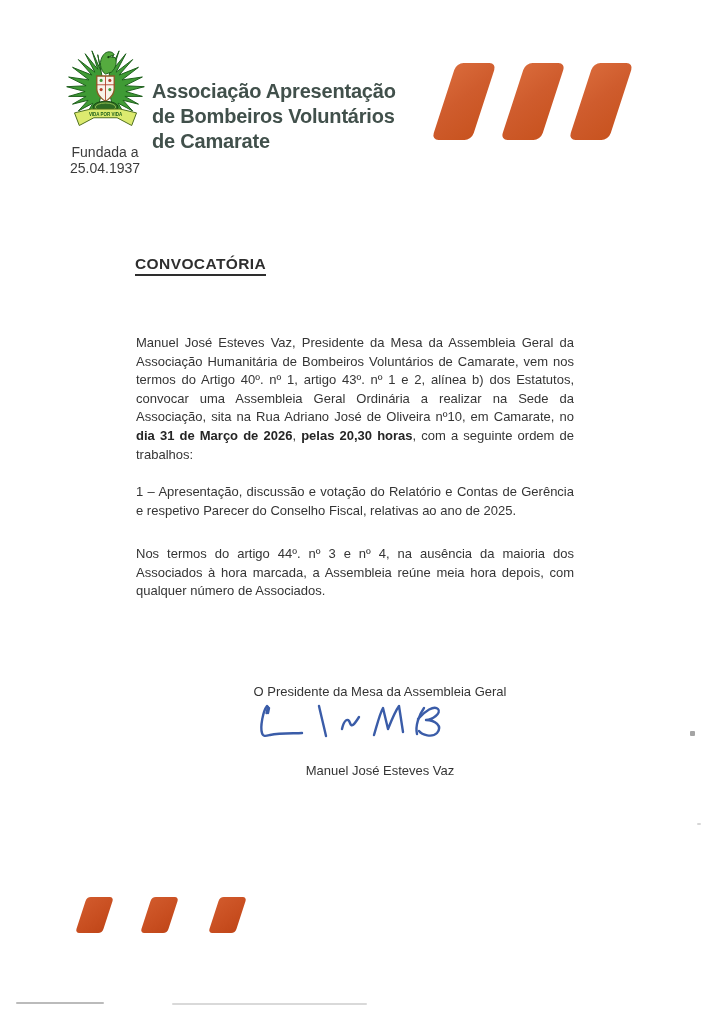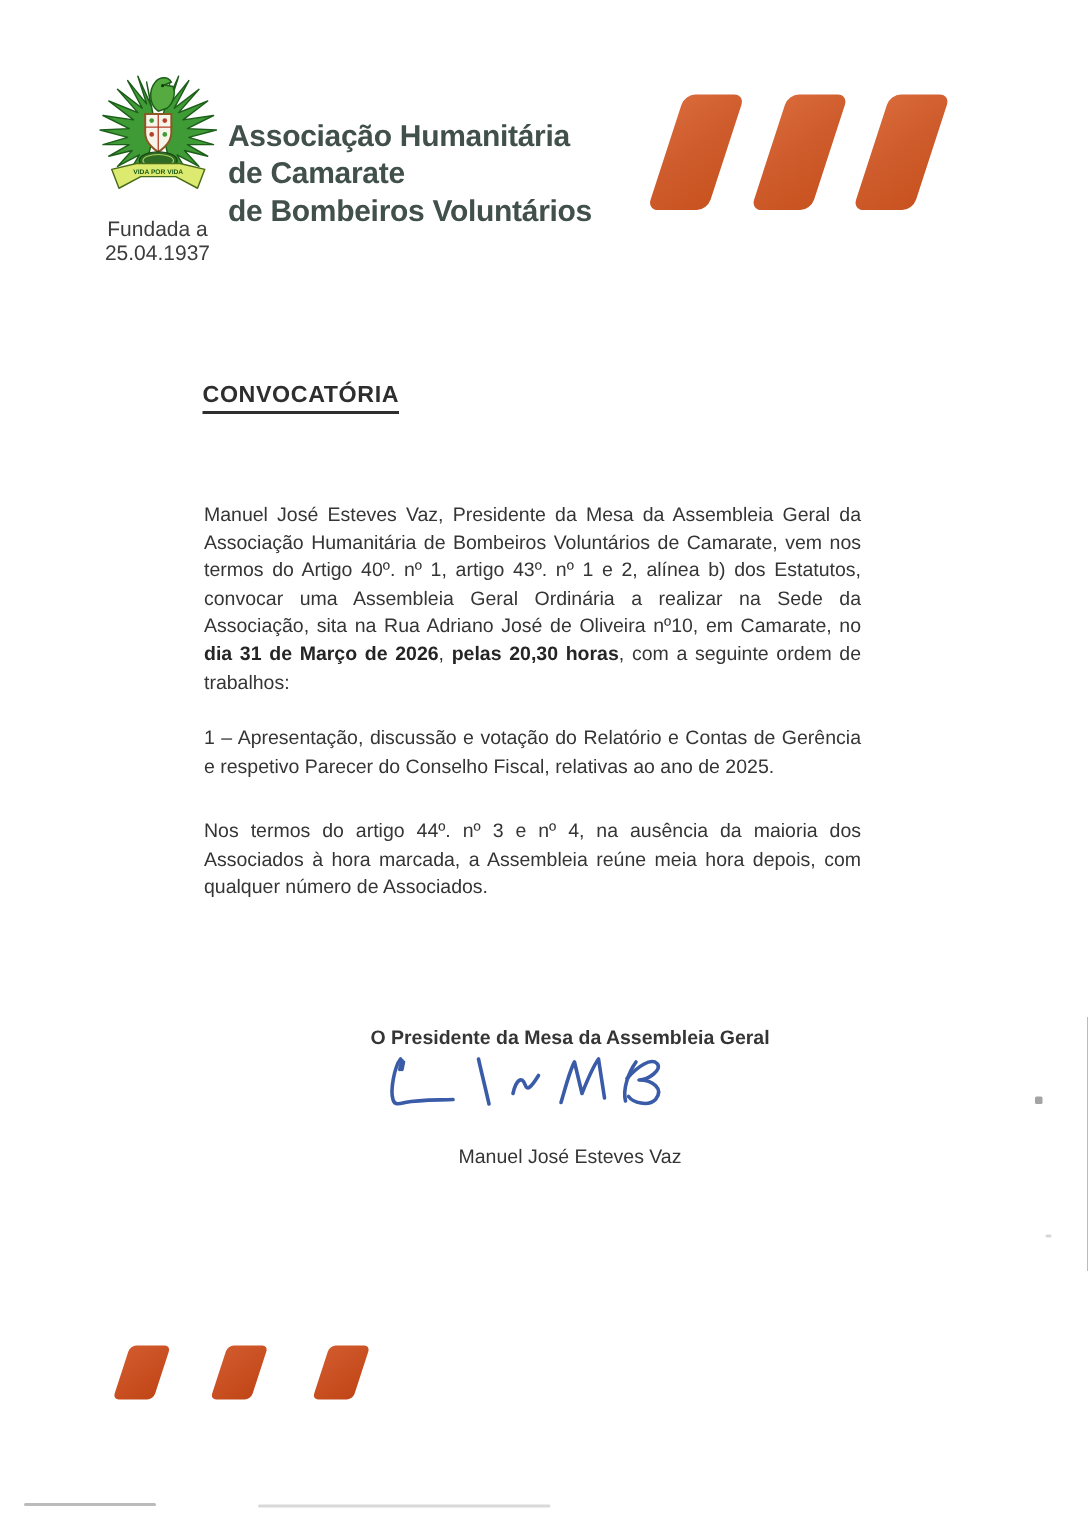--- a/index.html
+++ b/index.html
@@ -50,21 +50,21 @@
     font-size: 13px; line-height: 18.6px;
     text-align: justify; color: #353535;
   }
   .p1 { top: 334px; }
   .agenda { top: 483px; }
   .p2 { top: 545px; }
   .para b { color: #252525; margin-top: 13px; }
 
   .center-col { position: absolute; left: 150px; width: 460px; text-align: center; font-size: 13px; color: #353535; }
   .date-line { top: 652px; }
-  .signer-title { top: 684px; font-weight: bold; }
+  .signer-title { top: 684px; }
   .signer-name { top: 763px; }
 
   .signature { position: absolute; left: 256px; top: 699px; }
 
   
   .scan-line-1 { position: absolute; left: 16px; top: 1002px; width: 88px; height: 2px; background: rgba(105,105,105,0.45); border-radius: 1px; }
   .scan-line-2 { position: absolute; left: 172px; top: 1003px; width: 195px; height: 1.5px; background: rgba(120,120,120,0.28); border-radius: 1px; }
   .speck-1 { position: absolute; left: 690px; top: 731px; width: 5px; height: 5px; background: rgba(90,90,90,0.55); border-radius: 1px; }
   .speck-2 { position: absolute; left: 697px; top: 823px; width: 4px; height: 2px; background: rgba(120,120,120,0.3); border-radius: 1px; }
 </style>
@@ -93,23 +93,23 @@
       <ellipse cx="50" cy="64" rx="13" ry="6" fill="#2e6b24" stroke="#184a12" stroke-width="1"></ellipse>
       <ellipse cx="50" cy="64" rx="10.5" ry="4.2" fill="none" stroke="#a8cf5a" stroke-width="0.8"></ellipse>
 
       <path d="M18,70 L35,66 L65,66 L82,70 L77,83 L62,75 L38,75 L23,83 Z" fill="#dcea6f" stroke="#4a6b1a" stroke-width="1" stroke-linejoin="round"></path>
       <text x="50" y="73.4" text-anchor="middle" font-size="4.6" font-weight="bold" fill="#1c5e1a" font-family="Liberation Sans, sans-serif">VIDA POR VIDA</text>
     </svg>
     <div class="founded">Fundada a 25.04.1937</div>
   </div>
 
   <div class="org-name">
-    <div>Associação Humanitária</div>
+    <div>Associação Apresentação</div>
+    <div>de Bombeiros Voluntários</div>
     <div>de Camarate</div>
-    <div>de Bombeiros Voluntários</div>
   </div>
 
   <div class="stripe-top" style="left:444px"></div>
   <div class="stripe-top" style="left:513px"></div>
   <div class="stripe-top" style="left:581px"></div>
 
   <div class="title-row">
     <span>CONVOCATÓRIA</span>
   </div>
 

